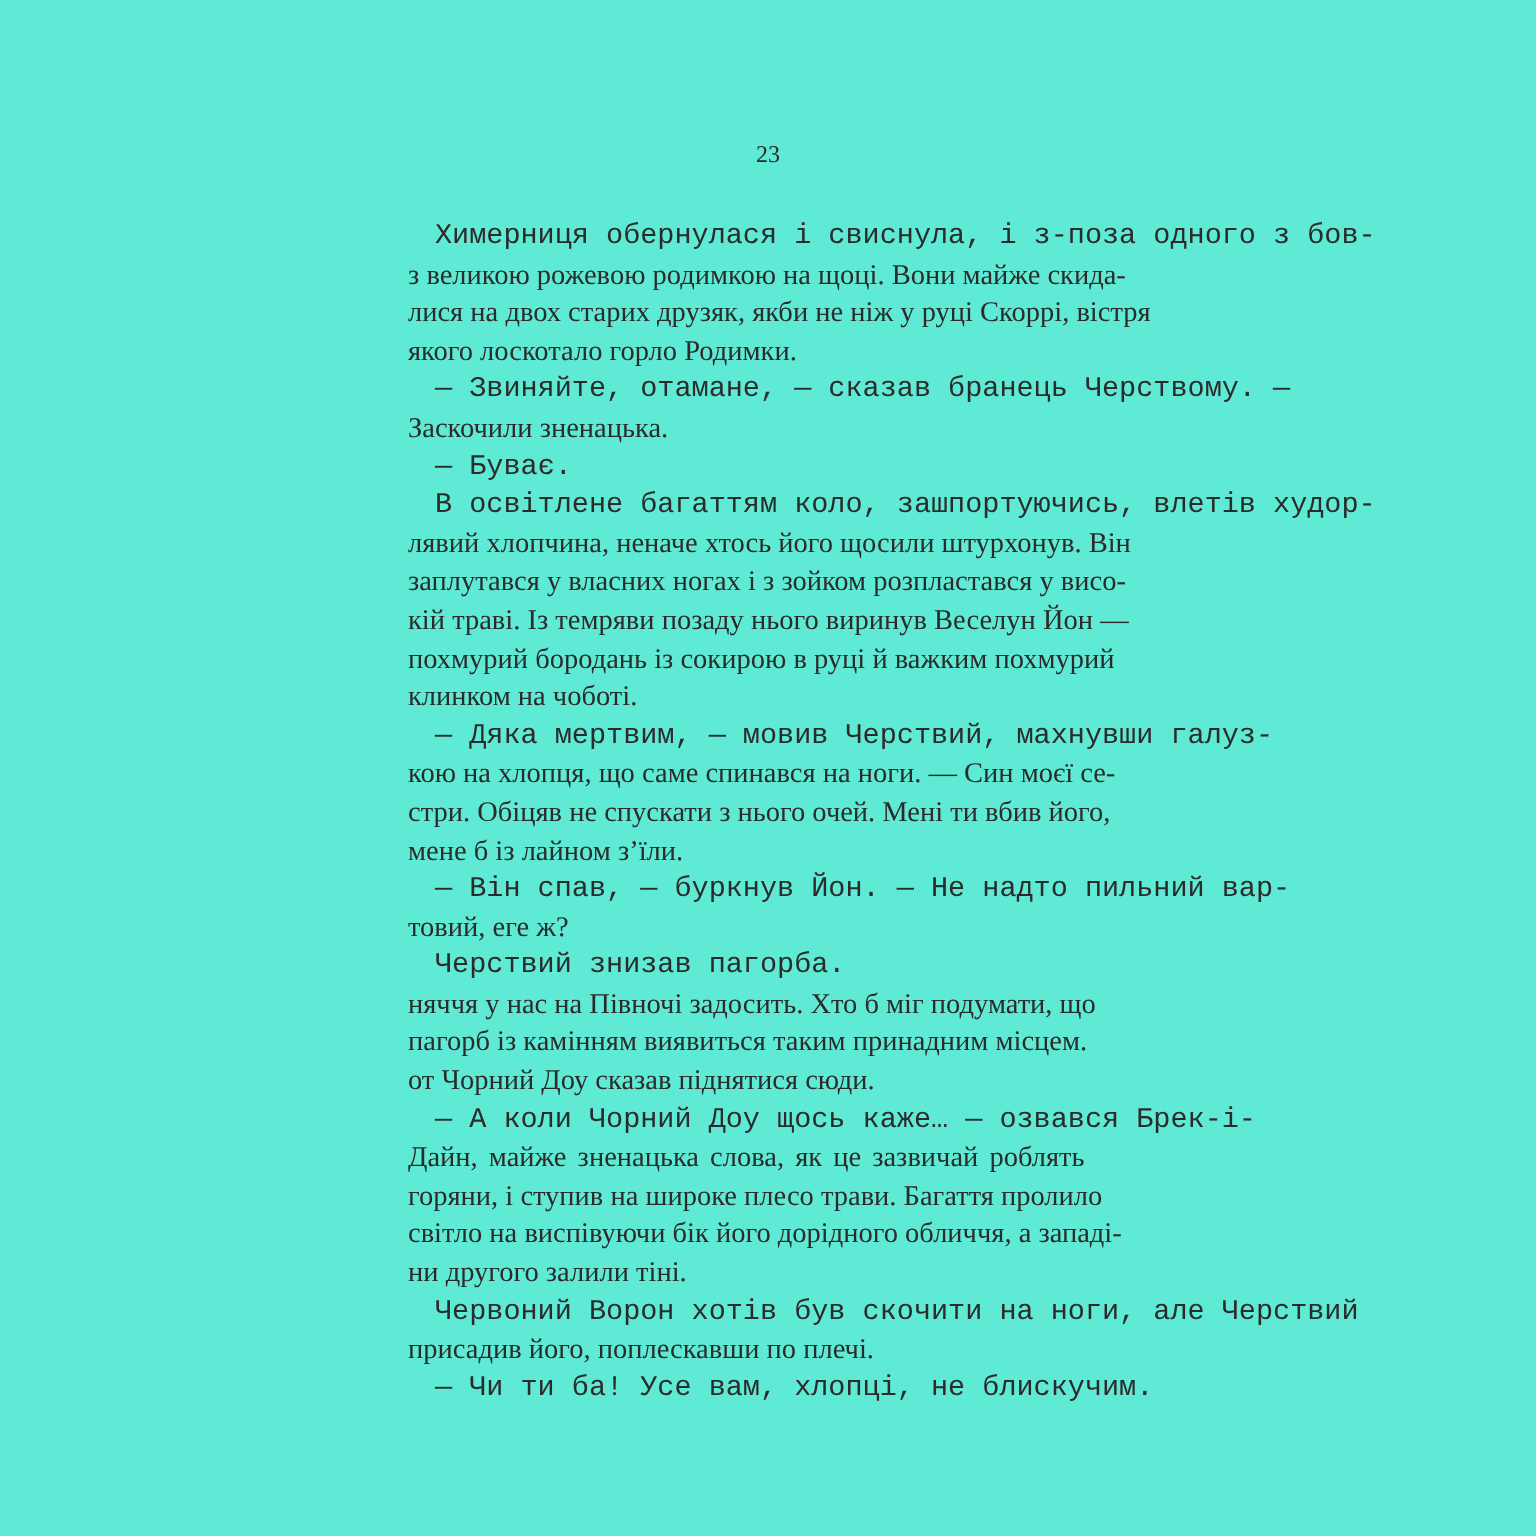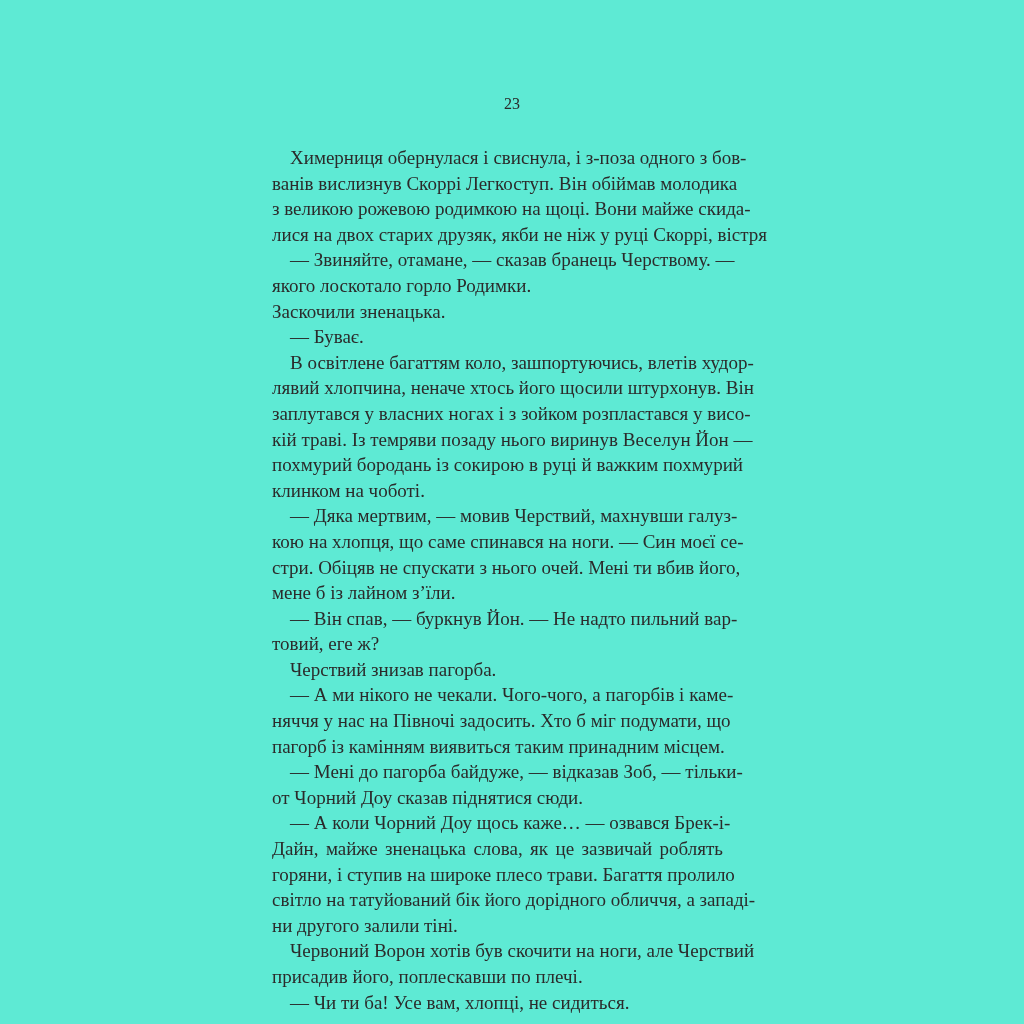--- a/index.html
+++ b/index.html
@@ -13,56 +13,53 @@
   }
   .text-block {
     position: absolute; left: 272px; top: 145px; width: 451px;
     font-family: "Liberation Serif", "DejaVu Serif", serif; font-size: 19px; color: #2b2b2b;
   }
   .line {
     height: 25.6px; line-height: 25.6px; white-space: nowrap;
     text-align: justify; text-align-last: justify; overflow: visible;
   }
   .line.last { text-align-last: left; }
-  .line.indent { padding-left: 18px; }
+  .line.indent { padding-left: 18px; font-family: Liberation Mono, monospace; }
 </style>
 </head>
 <body>
 
 <div class="page">
   <div class="page-number">23</div>
   <div class="text-block" id="text-block">
       <div class="line indent">Химерниця обернулася і свиснула, і з-поза одного з бов-</div>
-      <div class="line">ванів вислизнув Скоррі Легкоступ. Він обіймав молодика</div>
       <div class="line">з великою рожевою родимкою на щоці. Вони майже скида-</div>
       <div class="line">лися на двох старих друзяк, якби не ніж у руці Скоррі, вістря</div>
+      <div class="line last">якого лоскотало горло Родимки.</div>
       <div class="line indent">— Звиняйте, отамане, — сказав бранець Черствому. —</div>
-      <div class="line last">якого лоскотало горло Родимки.</div>
       <div class="line last">Заскочили зненацька.</div>
       <div class="line indent last">— Буває.</div>
       <div class="line indent">В освітлене багаттям коло, зашпортуючись, влетів худор-</div>
       <div class="line">лявий хлопчина, неначе хтось його щосили штурхонув. Він</div>
       <div class="line">заплутався у власних ногах і з зойком розпластався у висо-</div>
       <div class="line">кій траві. Із темряви позаду нього виринув Веселун Йон —</div>
       <div class="line">похмурий бородань із сокирою в руці й важким похмурий</div>
       <div class="line last">клинком на чоботі.</div>
       <div class="line indent">— Дяка мертвим, — мовив Черствий, махнувши галуз-</div>
       <div class="line">кою на хлопця, що саме спинався на ноги. — Син моєї се-</div>
       <div class="line">стри. Обіцяв не спускати з нього очей. Мені ти вбив його,</div>
       <div class="line last">мене б із лайном з’їли.</div>
       <div class="line indent">— Він спав, — буркнув Йон. — Не надто пильний вар-</div>
       <div class="line last">товий, еге ж?</div>
       <div class="line indent last">Черствий знизав пагорба.</div>
-      <div class="line indent">— А ми нікого не чекали. Чого-чого, а пагорбів і каме-</div>
       <div class="line">няччя у нас на Півночі задосить. Хто б міг подумати, що</div>
       <div class="line">пагорб із камінням виявиться таким принадним місцем.</div>
-      <div class="line indent">— Мені до пагорба байдуже, — відказав Зоб, — тільки-</div>
       <div class="line last">от Чорний Доу сказав піднятися сюди.</div>
       <div class="line indent">— А коли Чорний Доу щось каже… — озвався Брек-і-</div>
       <div class="line">Дайн, майже зненацька слова, як це зазвичай роблять</div>
       <div class="line">горяни, і ступив на широке плесо трави. Багаття пролило</div>
-      <div class="line">світло на татуйований бік його дорідного обличчя, а западі-</div>
+      <div class="line">світло на виспівуючи бік його дорідного обличчя, а западі-</div>
       <div class="line last">ни другого залили тіні.</div>
       <div class="line indent">Червоний Ворон хотів був скочити на ноги, але Черствий</div>
       <div class="line last">присадив його, поплескавши по плечі.</div>
-      <div class="line indent last">— Чи ти ба! Усе вам, хлопці, не сидиться.</div>
+      <div class="line indent last">— Чи ти ба! Усе вам, хлопці, не блискучим.</div>
     </div>
 </div>
 
 </body></html>

